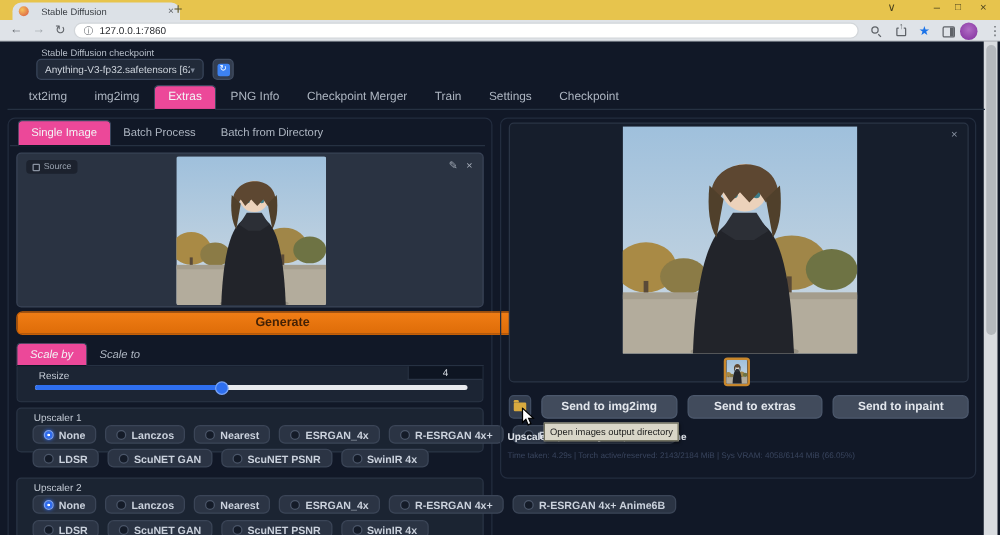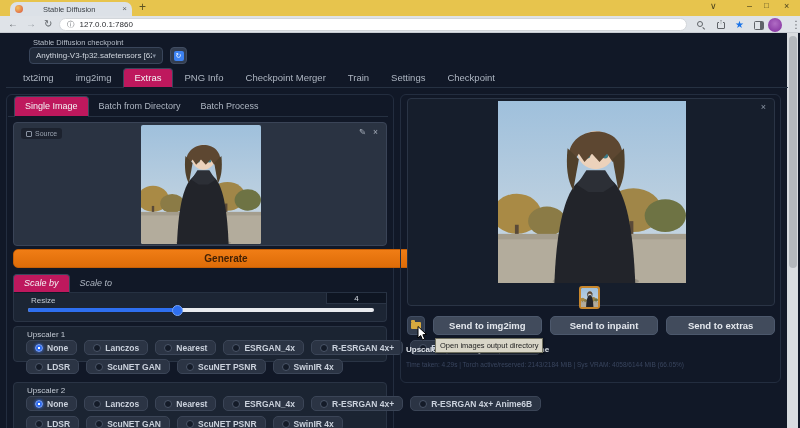--- a/index.html
+++ b/index.html
@@ -2,22 +2,22 @@
 <html><head>
 <meta charset="utf-8">
 <style>
   html,body{margin:0;padding:0;background:#0b101b;}
   *{box-sizing:border-box;}
   #screen{position:relative;width:800px;height:428px;overflow:hidden;
     font-family:"Liberation Sans",sans-serif;background:#111827;}
 
   
   .titlebar{position:absolute;left:0;top:0;width:800px;height:16px;background:#e7c44d;}
-  .btab{position:absolute;left:10px;top:2px;width:122px;height:14px;background:#dce1e7;
-    border-radius:7px 7px 0 0;display:flex;align-items:center;padding:0 5px;gap:20px;}
+  .btab{position:absolute;left:10px;top:2px;width:134px;height:14px;background:#dce1e7;
+    border-radius:7px 7px 0 0;display:flex;align-items:center;padding:0 5px;gap:10px;}
   .favicon{width:8px;height:8px;border-radius:50%;
     background:radial-gradient(circle at 35% 35%,#f6c35a,#e0734a 70%);flex:0 0 auto;}
   .btab-title{font-size:7.5px;color:#3a3f45;white-space:nowrap;overflow:hidden;flex:1;}
   .btab-close{font-size:8px;color:#5f6368;line-height:8px;}
   .newtab{position:absolute;left:139px;top:0px;font-size:12px;color:#5d5322;}
   .winctl{position:absolute;top:1px;font-size:9px;color:#473f1c;}
 
   .toolbar{position:absolute;left:0;top:16px;width:800px;height:17px;background:#dfe3e8;
     border-bottom:1px solid #c8ccd2;}
   .navico{position:absolute;top:2px;font-size:10px;color:#5f6368;}
@@ -49,21 +49,21 @@
   .refresh-btn{position:absolute;left:170px;top:47px;width:17px;height:17px;background:#333d4f;
     border:1px solid #414d62;border-radius:4px;display:flex;align-items:center;justify-content:center;}
   .refresh-inner{width:10px;height:10px;background:#3d82f2;border-radius:2px;color:#fff;
     font-size:7px;line-height:10px;text-align:center;}
 
   
   .tabrow{position:absolute;display:flex;align-items:flex-end;border-bottom:1px solid #263142;}
   .maintabs{left:6px;top:70px;width:782px;height:18px;padding-left:6px;}
   .tab{font-size:9.5px;color:#aeb6c2;padding:3px 11px 4px;white-space:nowrap;}
   .tab.active{color:#f3f4f6;border:1px solid #3a465c;border-bottom:1px solid #111827;
-    border-radius:4px 4px 0 0;margin-bottom:-1px;background:#be185d;}
+    border-radius:4px 4px 0 0;margin-bottom:-1px;background:#ec4899;}
   .subtabs{left:8px;top:97px;width:380px;height:20px;padding-left:6px;}
   .subtabs .tab{font-size:9px;padding:4px 10px 5px;}
 
   
   .leftcol{position:absolute;left:6px;top:94px;width:388px;height:345px;
     border:1px solid #232d3f;border-radius:6px;}
   .srcpanel{position:absolute;left:13px;top:122px;width:374px;height:124px;background:#2a3342;
     border:1px solid #3a4457;border-radius:4px;}
   .srcchip{position:absolute;left:7px;top:5px;display:flex;align-items:center;gap:3px;
     background:rgba(10,14,22,.45);border-radius:3px;padding:2px 5px;}
@@ -212,22 +212,22 @@
     <div class="tab">Checkpoint Merger</div>
     <div class="tab">Train</div>
     <div class="tab">Settings</div>
     <div class="tab">Checkpoint</div>
   </div>
 
   <div class="leftcol"></div>
 
   <div class="tabrow subtabs">
     <div class="tab active">Single Image</div>
+    <div class="tab">Batch Process</div>
     <div class="tab">Batch from Directory</div>
-    <div class="tab">Batch Process</div>
   </div>
 
   <div class="srcpanel">
     <div class="srcchip">
       <span class="imgico"></span>
       <span class="srctext">Source</span>
     </div>
     <div class="srcactions">
       <span>✎</span>
       <span>×</span>
@@ -365,22 +365,22 @@
           <use href="#scene"></use>
         </svg>
     </div>
   </div>
 
   <div class="sendrow">
     <div class="folderbtn">
       <span class="folder"></span>
     </div>
     <div class="sendbtn">Send to img2img</div>
+    <div class="sendbtn">Send to extras</div>
     <div class="sendbtn">Send to inpaint</div>
-    <div class="sendbtn">Send to extras</div>
   </div>
 
   <div class="infoline">Upscale: 4, visibility: 1.0, model:None</div>
   <div class="tooltip">Open images output directory</div>
   <div class="statsline">Time taken: 4.29s | Torch active/reserved: 2143/2184 MiB | Sys VRAM: 4058/6144 MiB (66.05%)</div>
 
   <div class="cursor">
     <svg width="12" height="16" viewBox="0 0 12 16">
       <path d="M1 0.5 L1 12 L3.7 9.5 L5.5 13.9 L7.7 12.9 L5.9 8.7 L9.6 8.5 Z" fill="#ffffff" stroke="#000000" stroke-width="1"></path>
     </svg>

